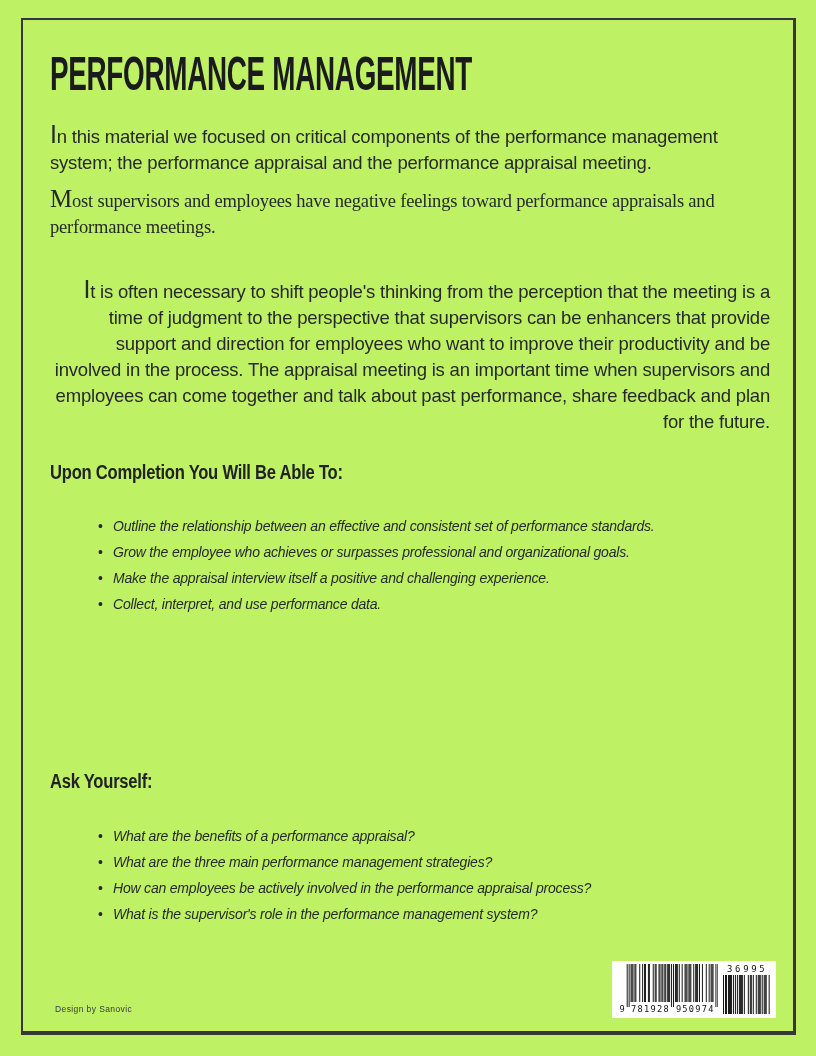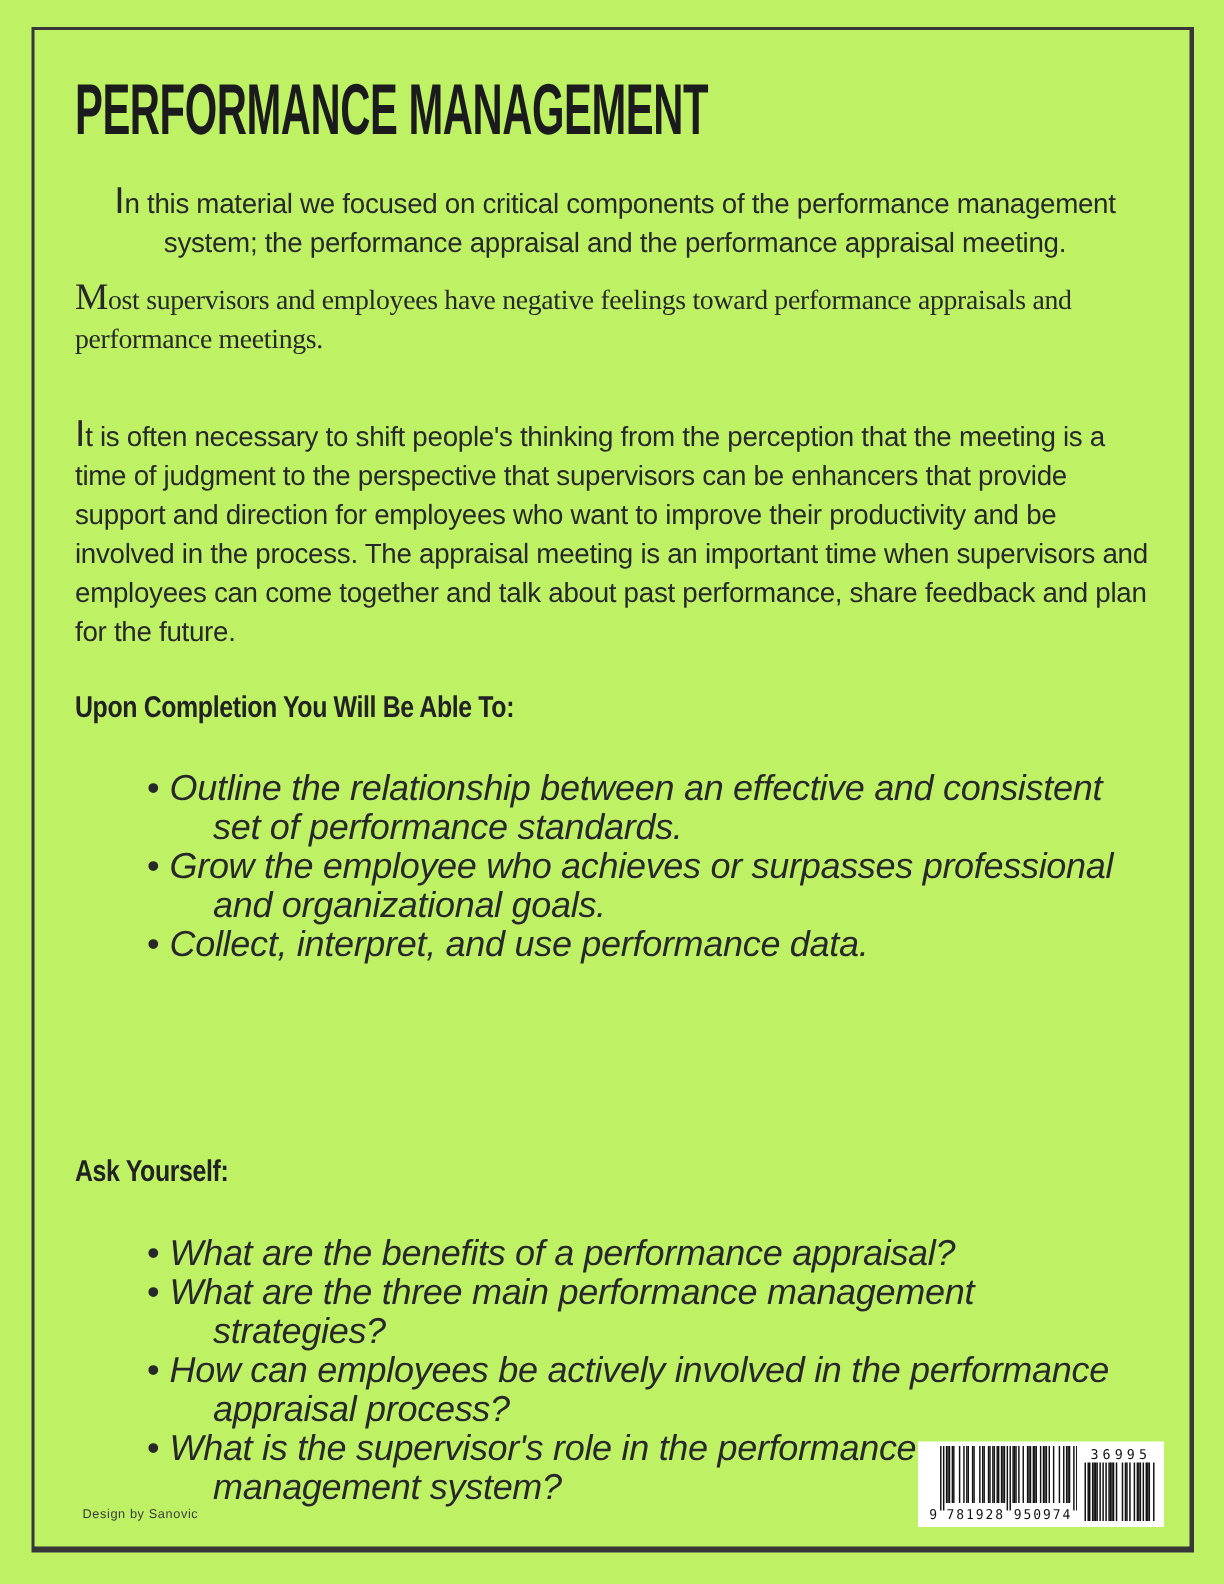--- a/index.html
+++ b/index.html
@@ -16,31 +16,31 @@
     position:absolute; left:50px; top:49px; margin:0;
     font-size:48px; line-height:50px; font-weight:bold; color:#1b1b1d;
     letter-spacing:-0.5px; white-space:nowrap;
     transform:scaleX(0.58); transform-origin:0 0;
   }
   .para {
     position:absolute; left:50px; width:720px; margin:0;
     font-size:18.5px; line-height:26px; letter-spacing:-0.2px; color:#28282a;
   }
   .para .initial { font-size:25px; font-weight:normal; }
-  .p1 { top:121px;text-align:center; } .p2 { top:186px;font-family:Liberation Serif, serif; } .p3 { top:276px; }
+  .p1 { top:121px; } .p2 { top:186px;font-family:Liberation Serif, serif; } .p3 { top:276px;text-align:right; }
   .sec-heading {
     position:absolute; left:50px; margin:0;
     font-size:20px; line-height:24px; font-weight:bold; color:#222224;
     letter-spacing:-0.3px; white-space:nowrap;
     transform:scaleX(0.83); transform-origin:0 0;
   }
   .h-objectives { top:460px; } .h-ask { top:769px; }
   .blist {
     position:absolute; left:98px; width:648px; margin:0; padding:0;
-    list-style:none; font-style:italic; font-size:24px; line-height:26px;
+    list-style:none; font-style:italic; font-size:14px; line-height:26px;
     letter-spacing:-0.2px; color:#28282a;
   }
   .list-objectives { top:513px; } .list-questions { top:823px; }
   .blist li { padding-left:44px; text-indent:-44px; }
   .blist li::before {
     content:"\2022"; display:inline-block; width:15px; text-indent:0;
     font-style:normal;
   }
   .credit {
     position:absolute; left:55px; top:1004px;
@@ -65,20 +65,21 @@
   <h1 class="title">PERFORMANCE MANAGEMENT</h1>
 
   <p class="para p1"><span class="initial">I</span>n this material we focused on critical components of the performance management system; the performance appraisal and the performance appraisal meeting.</p>
   <p class="para p2"><span class="initial">M</span>ost supervisors and employees have negative feelings toward performance appraisals and performance meetings.</p>
   <p class="para p3"><span class="initial">I</span>t is often necessary to shift people's thinking from the perception that the meeting is a time of judgment to the perspective that supervisors can be enhancers that provide support and direction for employees who want to improve their productivity and be involved in the process. The appraisal meeting is an important time when supervisors and employees can come together and talk about past performance, share feedback and plan for the future.</p>
 
   <h2 class="sec-heading h-objectives">Upon Completion You Will Be Able To:</h2>
   <ul class="blist list-objectives">
       <li>Outline the relationship between an effective and consistent set of performance standards.</li>
       <li>Grow the employee who achieves or surpasses professional and organizational goals.</li>
+      <li>Make the appraisal interview itself a positive and challenging experience.</li>
       <li>Collect, interpret, and use performance data.</li>
     </ul>
 
   <h2 class="sec-heading h-ask">Ask Yourself:</h2>
   <ul class="blist list-questions">
       <li>What are the benefits of a performance appraisal?</li>
       <li>What are the three main performance management strategies?</li>
       <li>How can employees be actively involved in the performance appraisal process?</li>
       <li>What is the supervisor's role in the performance management system?</li>
     </ul>

